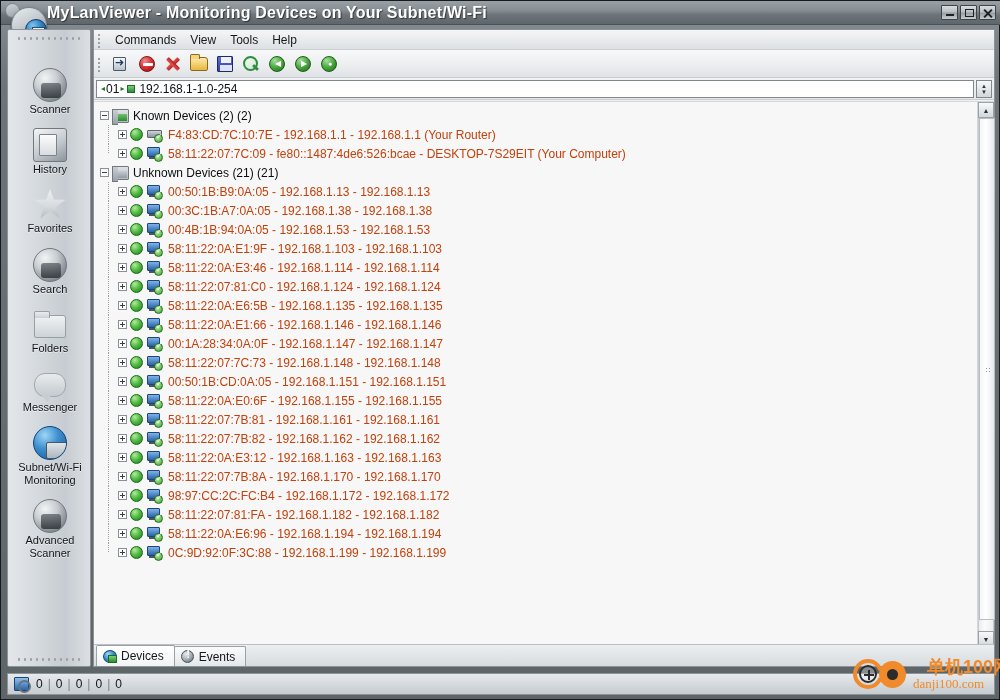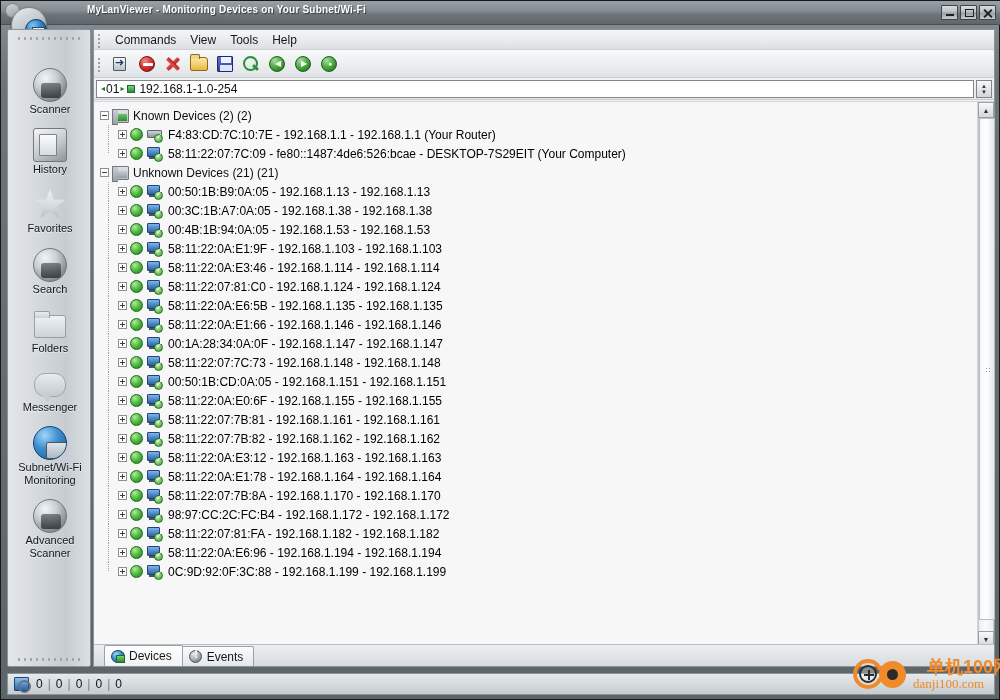--- a/index.html
+++ b/index.html
@@ -21,25 +21,24 @@
   }
 
   
   #titlebar {
     position: absolute; left: 0; top: 0; width: 1000px; height: 24px;
     background: linear-gradient(180deg,#9aa1a6 0%, #868d93 40%, #6d7479 60%, #5f666b 100%);
     border-bottom: 1px solid #4a5155;
   }
   #title-text {
     position: absolute; left: 46px; top: 3px;
-    font-size: 10px; font-weight: bold; color: #ffffff;
+    font-size: 16px; font-weight: bold; color: #ffffff;
     text-shadow: 1px 1px 1px rgba(0,0,0,.55);
     white-space: nowrap;
     letter-spacing: .2px;
-    margin-left: 40px;
   }
   #winbtns { position: absolute; right: 5px; top: 4px; display: flex; gap: 2px; }
   .winbtn {
     width: 17px; height: 15px;
     background: linear-gradient(180deg,#d8dde1 0%, #b7bdc2 48%, #969ca1 52%, #c6ccd0 100%);
     border: 1px solid #3e4549;
     border-radius: 1px;
     position: relative;
   }
   .winbtn i { position: absolute; display: block; background: #1b2023; }
@@ -272,21 +271,21 @@
     background: #f7f7f7;
     border-top: 1px solid #d5d8db;
   }
   #tree {
     position: absolute; left: 0; top: 0; width: 883px; height: 545px;
     background: #f7f7f7;
     overflow: hidden;
     padding: 4px 0 0 4px;
   }
   .row { height: 19px; display: flex; align-items: center; white-space: nowrap; }
-  .row-text { font-size: 12px; color: #000000; }
+  .row-text { font-size: 12px; color: #c2410c; }
   .group-text { font-size: 12px; color: #0b0e11; }
 
   .expander {
     width: 9px; height: 9px; margin-right: 3px;
     border: 1px solid #8a9096; background: #fdfdfd;
     position: relative; flex: 0 0 auto; cursor: default;
   }
   .expander::before {
     content:""; position:absolute; left:1px; top:3px; width:5px; height:1px; background:#3a4045;
   }
@@ -376,21 +375,21 @@
     position:absolute; left:5px; top:50%; width:6px; height:5px; margin-top:-2px;
     background-image: radial-gradient(circle, #8e959b 0 .8px, transparent .9px);
     background-size: 3px 3px;
   }
 
   
   #tabstrip {
     position: absolute; left: 0; bottom: 0; width: 900px; height: 22px;
     background: linear-gradient(180deg,#eceef0,#d8dcdf);
     border-top: 1px solid #b9bfc4;
-    display: flex; align-items: flex-end; padding-left: 10px;
+    display: flex; align-items: flex-end; padding-left: 2px;
   }
   .tab {
     height: 20px; padding: 0 10px 0 6px;
     display: flex; align-items: center; gap: 5px;
     font-size: 12px; color: #14181b;
     background: linear-gradient(180deg,#fbfbfc,#e4e7ea);
     border: 1px solid #9aa1a7; border-bottom: none;
     border-radius: 2px 2px 0 0;
     margin-right: -1px;
     cursor: default;
@@ -817,31 +816,20 @@
           </div>
           <div class="row lvl1">
             <span class="treeline"></span>
             <span class="expander plus"></span>
             <span class="dot"></span>
             <span class="dev-icon">
               <span class="mon"></span>
               <span class="base"></span>
               <span class="chk"></span>
             </span>
-            <span class="row-text">58:11:22:0A:E1:78 - 192.168.1.164 - 192.168.1.164</span>
-          </div>
-          <div class="row lvl1">
-            <span class="treeline"></span>
-            <span class="expander plus"></span>
-            <span class="dot"></span>
-            <span class="dev-icon">
-              <span class="mon"></span>
-              <span class="base"></span>
-              <span class="chk"></span>
-            </span>
             <span class="row-text">58:11:22:07:7B:8A - 192.168.1.170 - 192.168.1.170</span>
           </div>
           <div class="row lvl1">
             <span class="treeline"></span>
             <span class="expander plus"></span>
             <span class="dot"></span>
             <span class="dev-icon">
               <span class="mon"></span>
               <span class="base"></span>
               <span class="chk"></span>

